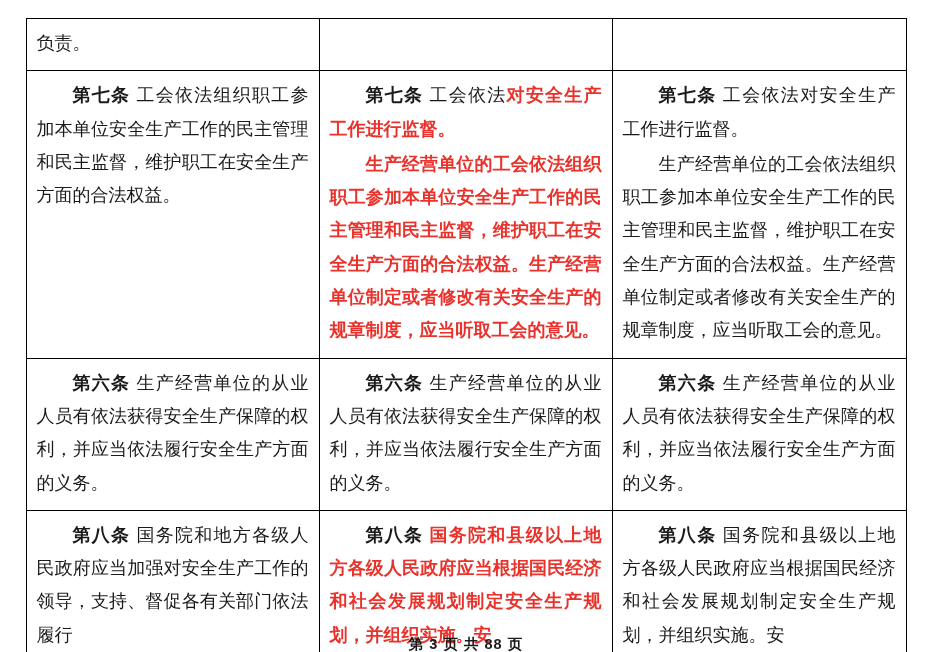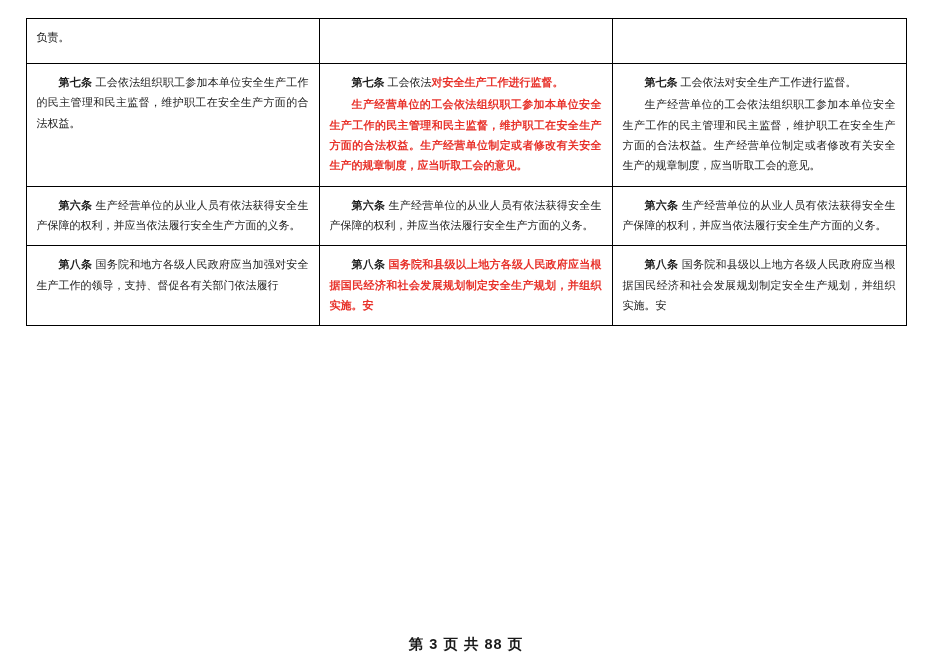--- a/index.html
+++ b/index.html
@@ -24,21 +24,21 @@
     border-collapse: collapse;
     table-layout: fixed;
     width: 880px;
     margin: 18px auto 0 auto;
     border: 1px solid #000;
   }
   table.doc-table td {
     border: 1px solid #000;
     vertical-align: top;
     padding: 8px 10px 10px 10px;
-    font-size: 11px;
+    font-size: 18px;
     line-height: 1.85;
     word-break: break-all;
   }
   col.c1 { width: 293px; }
   col.c2 { width: 293px; }
   col.c3 { width: 294px; }
 
   .para {
     margin: 0 0 0 0;
     text-align: justify;

